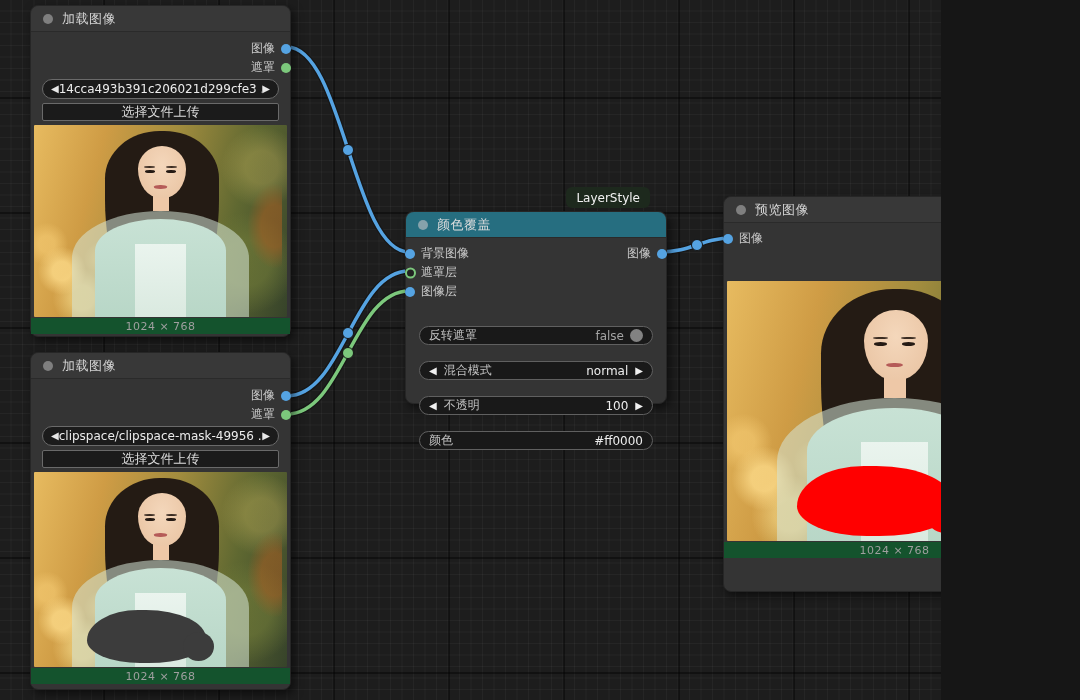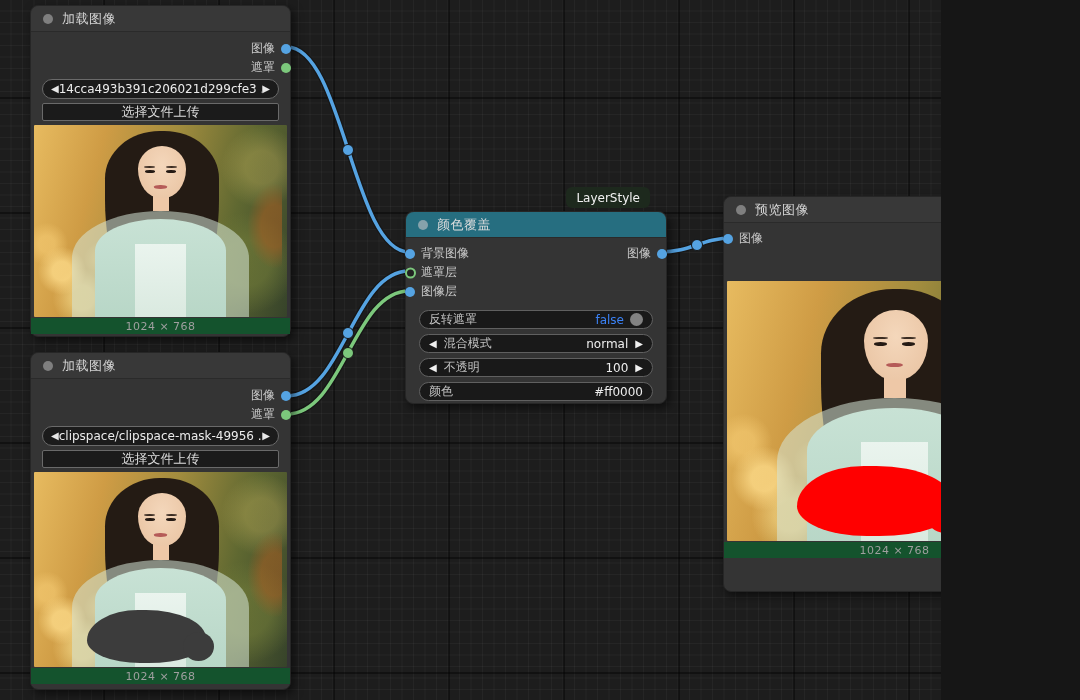--- a/index.html
+++ b/index.html
@@ -48,27 +48,27 @@
     font-size:12px;color:#ececec;
   }
   .combo .ctext{flex:1;text-align:center;white-space:nowrap;overflow:hidden;}
   .combo .arrow{flex:0 0 auto;font-size:10px;color:#e8e8e8;line-height:1;}
   .upload{
     margin:4px 11px 0;height:18px;border:1px solid #6a6a6a;border-radius:2px;
     background:#1b1b1b;display:flex;align-items:center;justify-content:center;
     font-size:13px;color:#dcdcdc;box-sizing:border-box;
   }
   .widget{
-    margin:0 13px 5px;height:19px;border:1px solid #606060;border-radius:10px;
+    margin:16px 13px 5px;height:19px;border:1px solid #606060;border-radius:10px;
     background:#191919;display:flex;align-items:center;padding:0 9px;box-sizing:border-box;
     font-size:12px;
   }
   .widget .wlabel{color:#c2c2c2;flex:1;white-space:nowrap;}
   .widget .wvalue{color:#ededed;white-space:nowrap;}
-  .widget .wvalue.dim{color:#3b82f6;padding-left:32px;}
+  .widget .wvalue.dim{color:#a3a3a3;padding-left:32px;}
   .widget .arrow{flex:0 0 auto;font-size:10px;color:#f0f0f0;line-height:1;}
   .widget .arrow.l{margin-right:7px;}
   .widget .arrow.r{margin-left:7px;}
   .knob{width:13px;height:13px;border-radius:50%;background:#828282;margin-left:6px;flex:0 0 auto;}
   .sizebar{
     margin-top:1px;height:16px;background:#14532d;
     display:flex;align-items:center;justify-content:center;
     font-size:11px;color:#9f9f9f;letter-spacing:.5px;
   }
   .badge{

